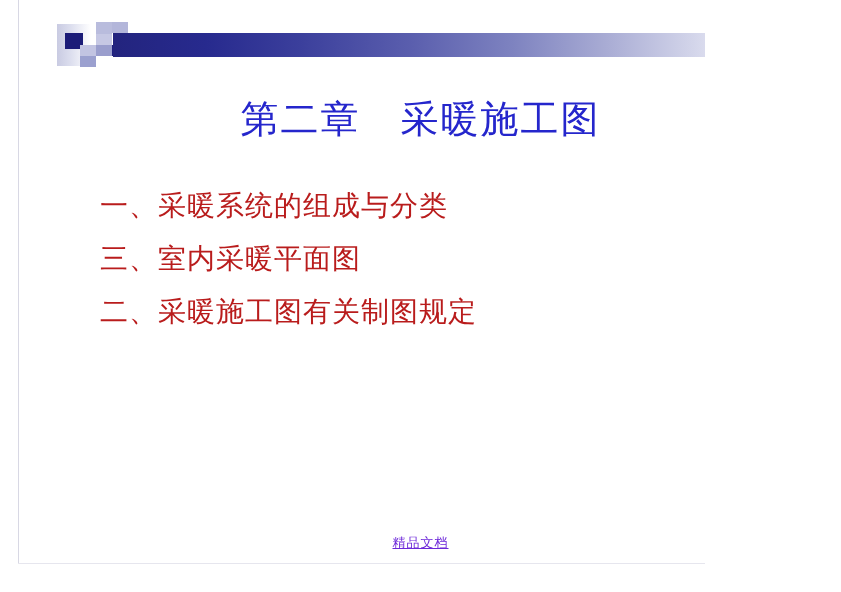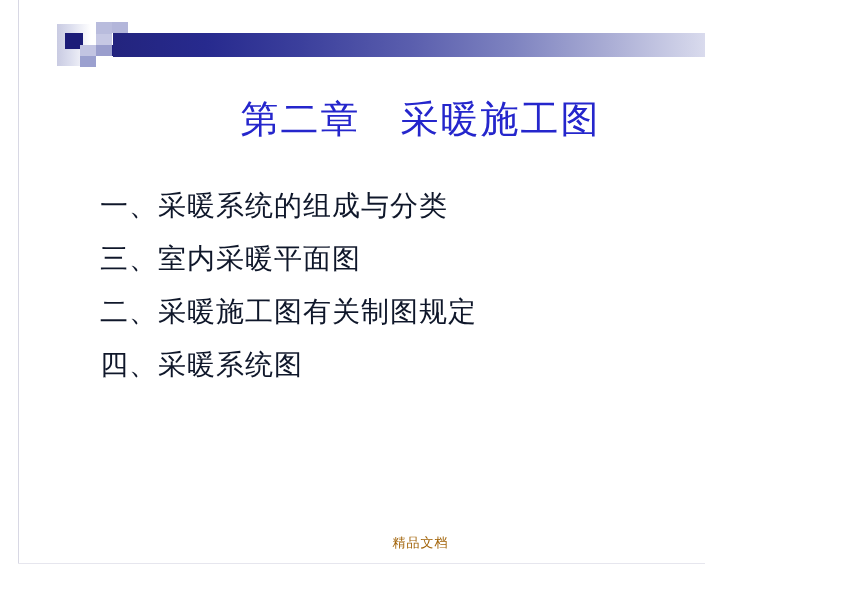--- a/index.html
+++ b/index.html
@@ -158,36 +158,37 @@
   
   .agenda {
     position: absolute;
     left: 100px;
     top: 190px;
     width: 640px;
   }
   .agenda-item {
     font-size: 28px;
     line-height: 31px;
-    color: #0f172a;
+    color: #b91c1c;
     margin-bottom: 22px;
     letter-spacing: 1px;
     white-space: pre;
   }
 
   
   .footer-note {
     position: absolute;
     left: 0;
     top: 534px;
     width: 841px;
     text-align: center;
     font-size: 13px;
-    color: #a16207;
+    color: #6d28d9;
     letter-spacing: 1px;
+    text-decoration: underline;
   }
 </style>
 </head>
 <body>
 
 <div class="slide">
 
   <div class="page-edge-left"></div>
   <div class="page-edge-right"></div>
   <div class="page-edge-bottom"></div>
@@ -204,18 +205,17 @@
     <div class="mo mo-right-dark"></div>
     <div class="header-bar"></div>
   </div>
 
   <div class="slide-title">第二章　采暖施工图</div>
 
   <div class="agenda">
     <div class="agenda-item">一、采暖系统的组成与分类</div>
     <div class="agenda-item">三、室内采暖平面图</div>
     <div class="agenda-item">二、采暖施工图有关制图规定</div>
-    <div class="agenda-item">四、采暖系统图</div>
   </div>
 
   <div class="footer-note">精品文档</div>
 
 </div>
 
 </body></html>

